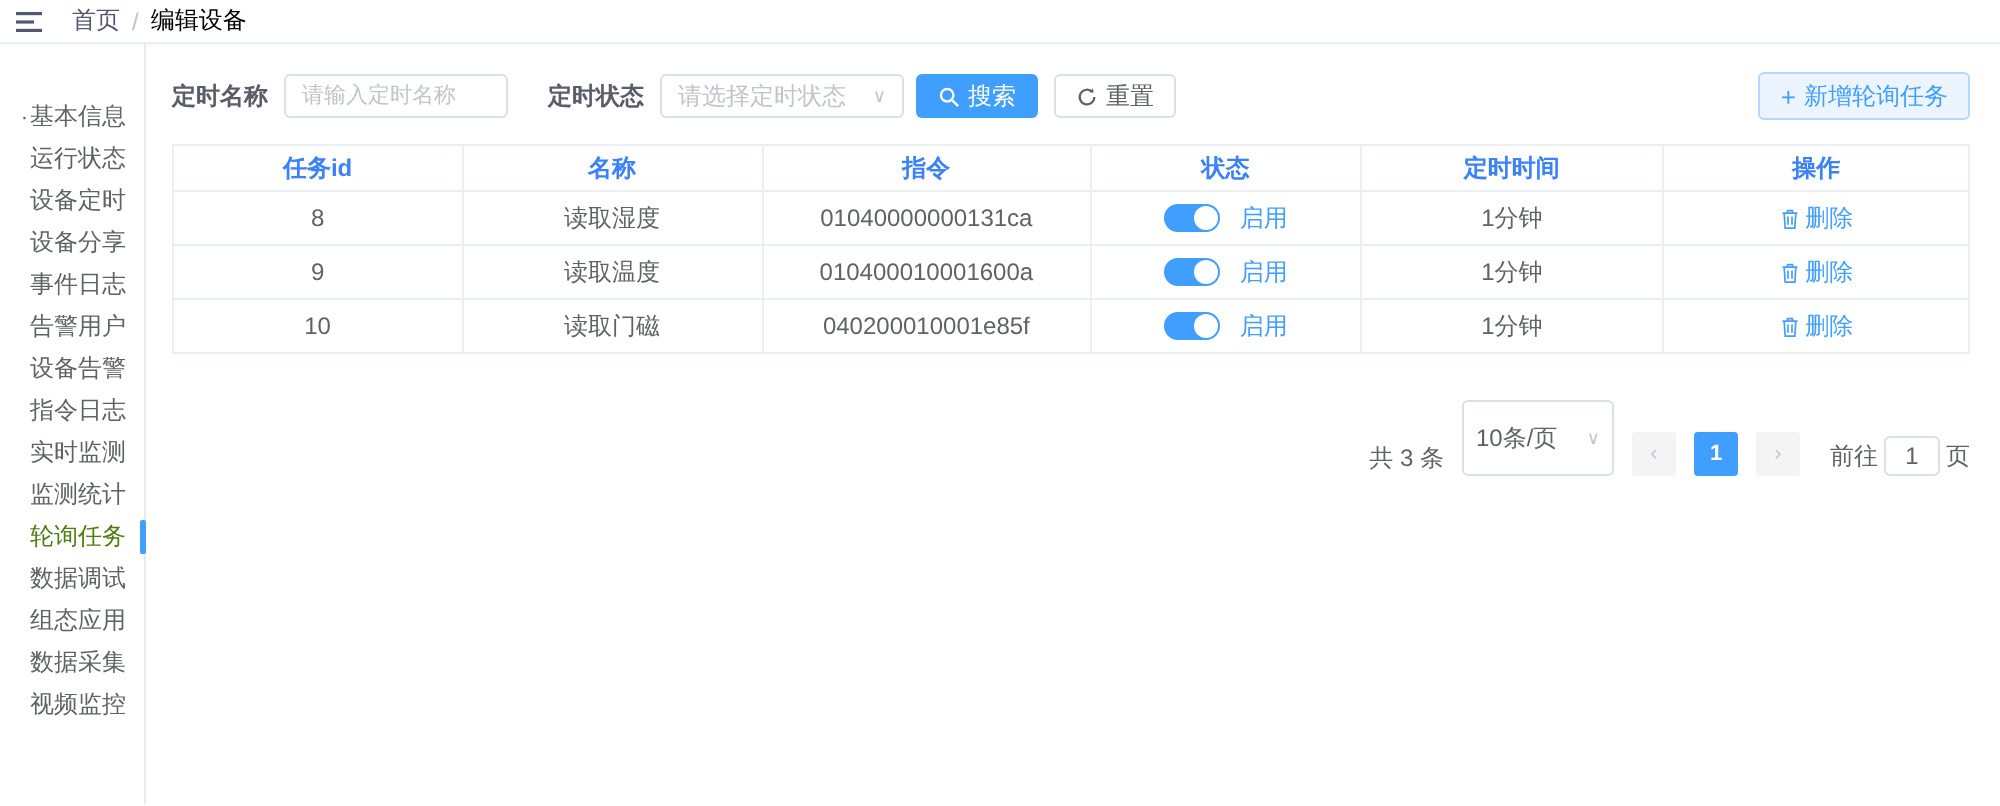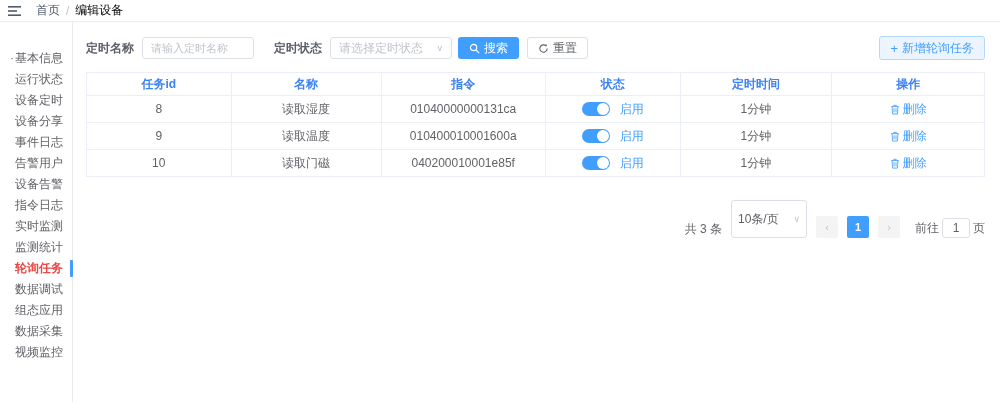--- a/index.html
+++ b/index.html
@@ -30,21 +30,21 @@
     border:1px solid #e2e8f0;
   }
   
   .layout { display:flex; height:380px; }
   .sidebar { width:73px; border-right:1px solid #e8eaec; padding-top:26px; flex:none; }
   .side-item {
     position:relative; height:21px; line-height:21px; text-align:right;
     padding-right:9px; color:#606266; cursor:pointer; white-space:nowrap;
   }
   .side-item .marker { font-size:11px; color:#606266; margin-right:1px; }
-  .side-item.active { color:#ef4444;font-weight:bold; }
+  .side-item.active { color:#4d7c0f; }
   .side-item.active::after {
     content:""; position:absolute; right:-1px; top:2px; width:3px; height:17px;
     background:#409EFF; border-radius:1px;
   }
   .content { flex:1; padding:14px 15px 0 13px; }
   
   .filter-row { display:flex; align-items:center; }
   .f-label { font-weight:700; color:#5a5e66; margin-right:8px; white-space:nowrap; }
   .f-input {
     width:112px; height:22px; border:1px solid #dcdfe6; border-radius:3px;

